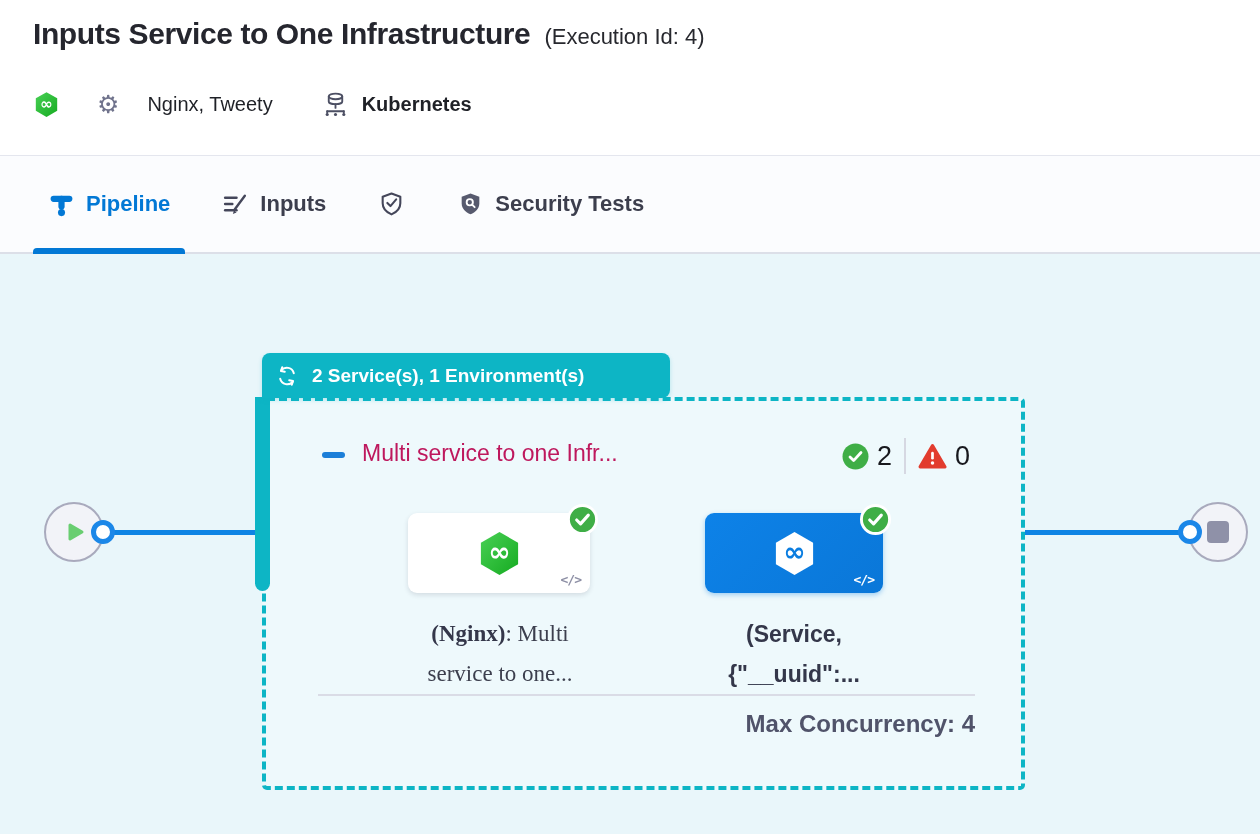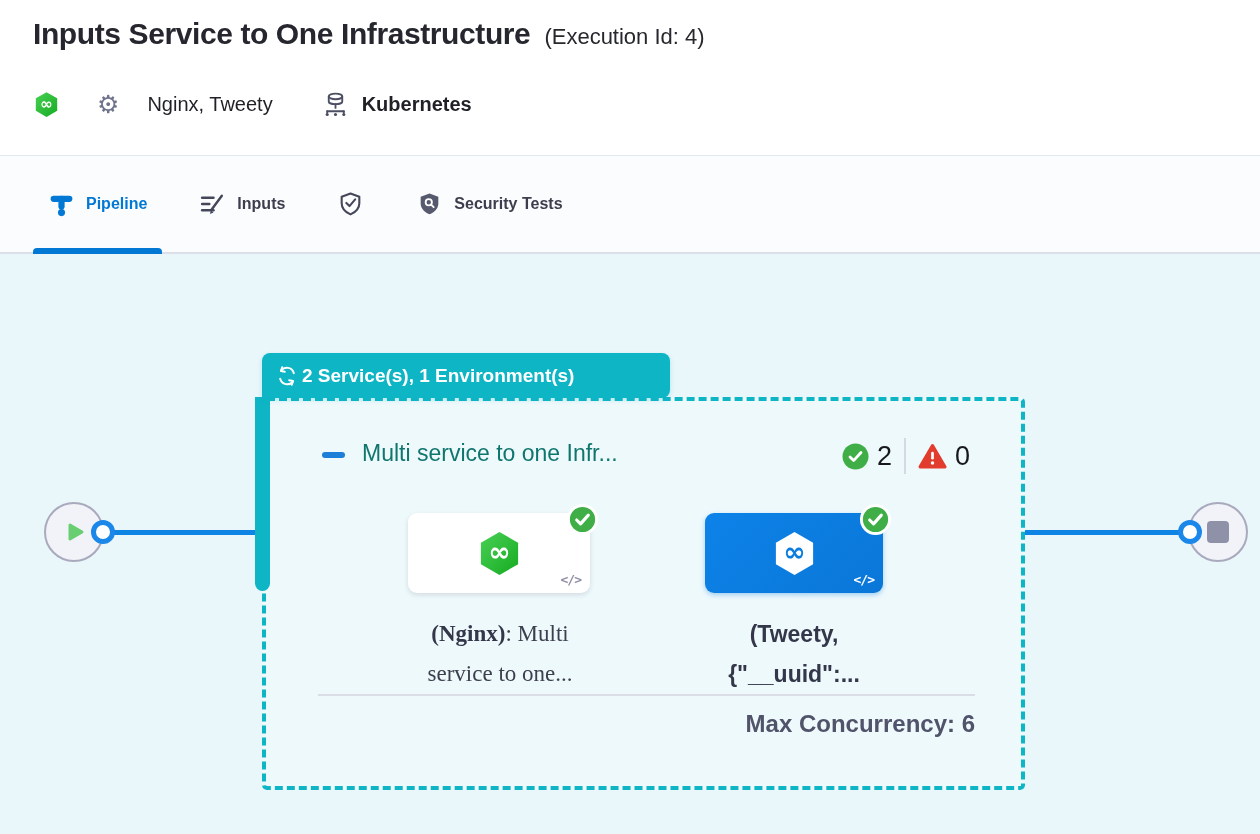--- a/index.html
+++ b/index.html
@@ -16,47 +16,47 @@
   .gear { font-size:25px; color:#70738c; margin-left:37px; line-height:1; }
   .svc-label { margin-left:28px; }
   .env-icon { margin-left:49px; }
   .env-label { margin-left:13px;font-weight:bold; }
 
   
   .tabbar { position:absolute; top:155px; left:0; right:0; height:99px; background:#fbfcfe;
             border-top:1px solid #e4e6ee; border-bottom:2px solid #dcdfe8;
             display:flex; align-items:stretch; padding-left:33px; gap:22px; }
   .tab { position:relative; display:flex; align-items:center; gap:11px; padding:0 15px; cursor:pointer; }
-  .tab-label { font-size:16px; font-weight:600; color:#3c3e4d; }
+  .tab-label { font-size:22px; font-weight:600; color:#3c3e4d; }
   .tab.active .tab-label { color:#0278d5; }
   .tab.active::after { content:""; position:absolute; left:0; right:0; bottom:-2px; height:6px;
                        background:#0278d5; border-radius:4px 4px 0 0; }
 
   
   .canvas { position:absolute; top:254px; left:0; right:0; bottom:0; background:#e9f6fa; }
   .abs { position:absolute; }
 
   .conn-line { height:5px; background:#0e84e4; top:276px; }
 
   .node-circle { width:60px; height:60px; border-radius:50%; background:#f2f3f8;
                  border:2px solid #a9aabd; display:flex; align-items:center; justify-content:center; }
   .conn-dot { width:24px; height:24px; border-radius:50%; background:#ffffff; border:5px solid #1b87e8; top:266px; }
   .stop-square { width:22px; height:22px; border-radius:4px; background:#8f91a8; }
 
   .stage-badge { left:262px; top:99px; width:408px; height:45px; background:#0db5c5;
-                 border-radius:8px 8px 8px 0; display:flex; align-items:center; gap:4px;
+                 border-radius:8px 8px 8px 0; display:flex; align-items:center; gap:14px;
                  padding-left:14px; color:#fff; font-size:19px; font-weight:600;
                  box-shadow:0 2px 4px rgba(13,181,197,.25); z-index:4; }
   .stage-box { left:262px; top:143px; width:763px; height:393px; border:4px dashed #0db5c5;
                border-radius:5px; background:#eef9fc; z-index:2; }
   .teal-bar { left:255px; top:143px; width:15px; height:194px; background:#0db5c5;
               border-radius:0 0 8px 8px; z-index:3; }
 
   .collapse-minus { left:322px; top:198px; width:23px; height:6px; border-radius:3px; background:#1c7fd8; z-index:4; }
-  .stage-title { left:362px; top:186px; font-size:23px; font-weight:500; color:#0f766e; z-index:4; }
+  .stage-title { left:362px; top:186px; font-size:23px; font-weight:500; color:#be185d; z-index:4; }
 
   .status-group { left:842px; top:184px; display:flex; align-items:center; z-index:4; }
   .status-num { font-size:27px; font-weight:500; color:#17181d; margin-left:8px; }
   .status-div { width:2px; height:36px; background:#d6d8e2; margin:0 12px; }
 
   .svc-card { top:259px; width:182px; height:80px; border-radius:9px; display:flex;
               align-items:center; justify-content:center; z-index:4; cursor:pointer; }
   .svc-card.white { left:408px; background:#ffffff; box-shadow:0 2px 5px rgba(40,41,61,.14); }
   .svc-card.blue  { left:705px; width:178px; background:linear-gradient(135deg,#0d82e8,#0a77d8);
                     box-shadow:0 2px 5px rgba(11,125,224,.35); }
@@ -239,26 +239,26 @@
       <circle cx="17" cy="17" r="14.5" fill="#3fae46" stroke="#ffffff" stroke-width="3"></circle>
       <path d="M11 17.5 l4 4 L23 12.5" stroke="#ffffff" stroke-width="3.2" fill="none" stroke-linecap="round" stroke-linejoin="round"></path>
     </svg>
   </span>
 
   <div class="abs node-label l1">
     <div><b>(Nginx)</b><span>: Multi</span></div>
     <div>service to one...</div>
   </div>
   <div class="abs node-label l2">
-    <div><b>(Tweety,</b><span></span></div>
+    <div><b>(Service,</b><span></span></div>
     <div class="bold-line">{"__uuid":...</div>
   </div>
 
   <div class="abs label-divider"></div>
-  <div class="abs max-conc">Max Concurrency: 6</div>
+  <div class="abs max-conc">Max Concurrency: 4</div>
 
   <div class="abs node-circle" style="left:44px; top:248px;">
     <span>
       <svg width="30" height="30" viewBox="0 0 30 30">
         <path d="M11 8 L23 15 11 22 Z" fill="#69ce71" stroke="#69ce71" stroke-width="3" stroke-linejoin="round"></path>
       </svg>
     </span>
   </div>
   <div class="abs node-circle" style="left:1188px; top:248px;">
     <span class="stop-square"></span>

